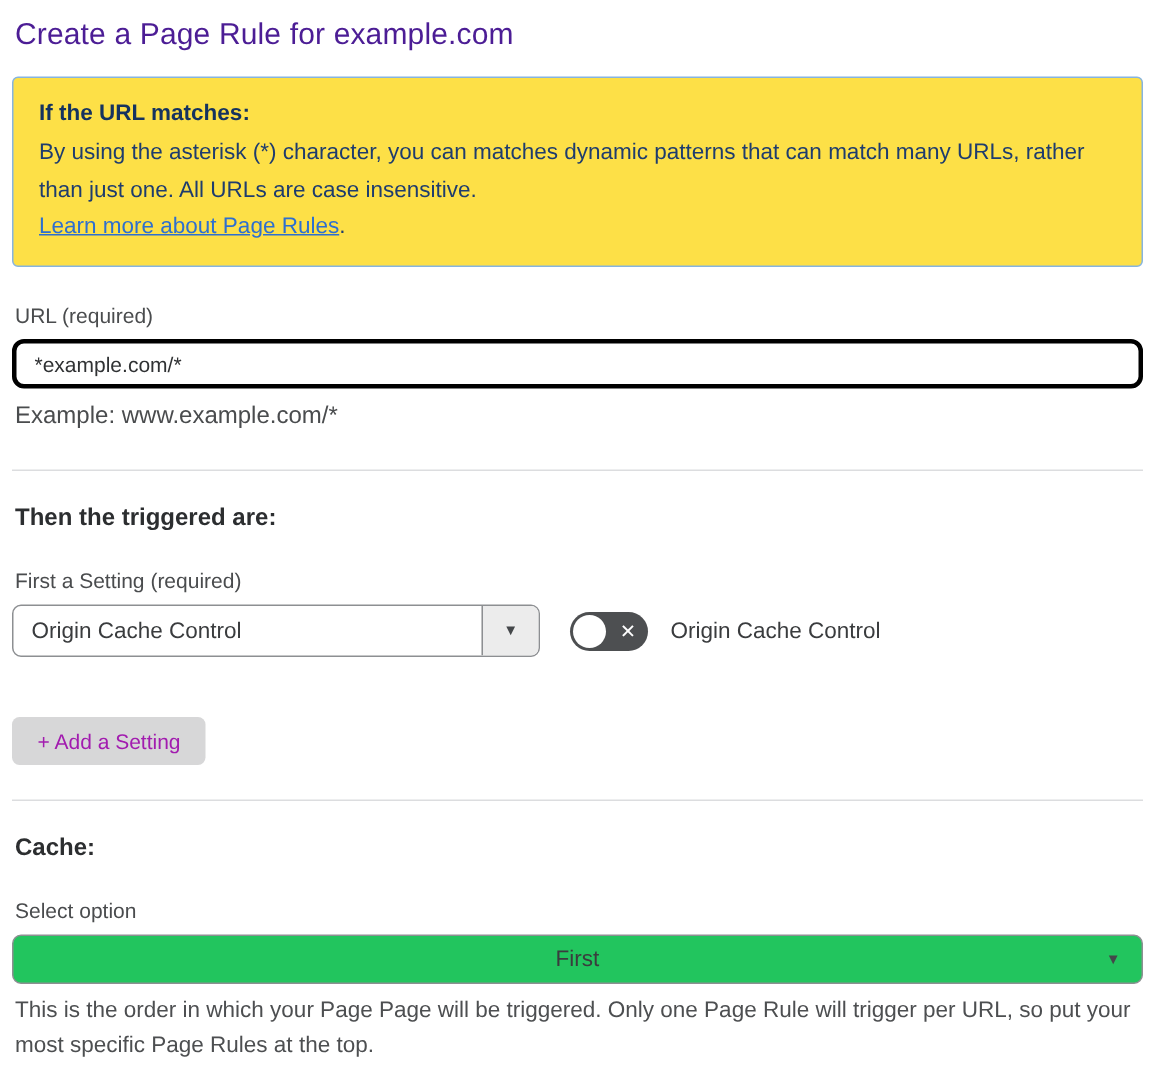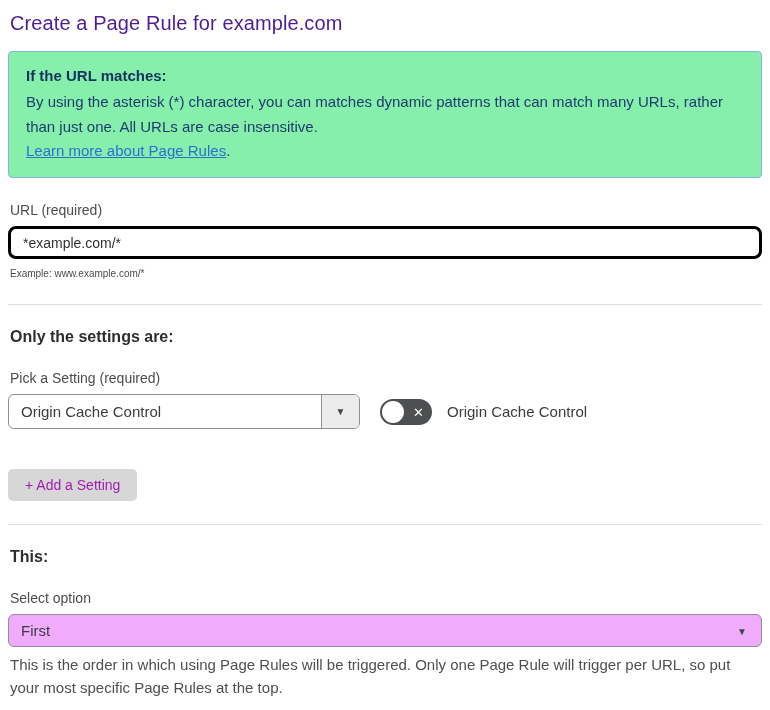--- a/index.html
+++ b/index.html
@@ -15,21 +15,21 @@
   .page-title {
     font-size: 20px;
     font-weight: normal;
     color: #4c1d95;
     margin: 4px 2px 16px 2px;
     letter-spacing: 0.1px;
   }
 
   
   .info-box {
-    background: #86efac;
+    background: #fde047;
     border: 1px solid #86b4e0;
     border-radius: 4px;
     padding: 12px 17px 14px 17px;
     margin-bottom: 24px;
     color: #1e3c6e;
     font-size: 15px;
     line-height: 1.62;
   }
   .info-heading {
     font-weight: bold;
@@ -45,21 +45,21 @@
   }
   .info-link-suffix { color: #1e3c6e; }
 
   
   .field-label {
     font-size: 14px;
     color: #4a4c4e;
     margin: 0 2px 8px 2px;
   }
   .helper-text {
-    font-size: 10px;
+    font-size: 16px;
     color: #4a4c4e;
     margin: 7px 2px 0 2px;
     line-height: 1.5;
   }
 
   .text-input {
     width: 100%;
     height: 33px;
     border: 3px solid #000000;
     border-radius: 8px;
@@ -164,27 +164,28 @@
 
   .add-setting { margin-top: 40px; }
 
   
   .order-select {
     position: relative;
     width: 100%;
     height: 33px;
     border: 1px solid #8d8f92;
     border-radius: 6px;
-    background: #f0abfc;
+    background: #22c55e;
     display: flex;
     align-items: center;
     padding: 0 12px;
     font-size: 15px;
     color: #3a3c3e;
     cursor: pointer;
+    justify-content: center;
   }
   .order-select .caret {
     position: absolute;
     right: 14px;
     top: 50%;
     transform: translateY(-50%);
     font-size: 10px;
     color: #44474a;
   }
   .order-helper {
@@ -209,50 +210,50 @@
       <a class="info-link">Learn more about Page Rules</a><span class="info-link-suffix">.</span>
     </div>
   </div>
 
   <div class="field-label">URL (required)</div>
   <input class="text-input" type="text" value="*example.com/*" style="">
   <div class="helper-text">Example: www.example.com/*</div>
 
   <hr class="divider">
 
-  <div class="section-heading">Only the settings are:</div>
-
-  <div class="field-label">Pick a Setting (required)</div>
+  <div class="section-heading">Then the triggered are:</div>
+
+  <div class="field-label">First a Setting (required)</div>
 
   <div class="setting-row">
     <div class="select-box">
       <div class="select-value">Origin Cache Control</div>
       <div class="select-caret-seg">
         <span>▼</span>
       </div>
     </div>
     <div class="toggle">
       <span class="knob"></span>
       <span class="x-glyph">✕</span>
     </div>
     <div class="toggle-caption">Origin Cache Control</div>
   </div>
 
   <button class="btn btn-gray add-setting">+ Add a Setting</button>
 
   <hr class="divider">
 
-  <div class="section-heading">This:</div>
+  <div class="section-heading">Cache:</div>
 
   <div class="field-label">Select option</div>
 
   <div class="order-select">
     <span>First</span>
     <span class="caret">▼</span>
   </div>
 
-  <div class="order-helper">This is the order in which using Page Rules will be triggered. Only one Page Rule will trigger per URL, so put your most specific Page Rules at the top.</div>
+  <div class="order-helper">This is the order in which your Page Page will be triggered. Only one Page Rule will trigger per URL, so put your most specific Page Rules at the top.</div>
 
   
 
   
 
 </div>
 
 </body></html>

